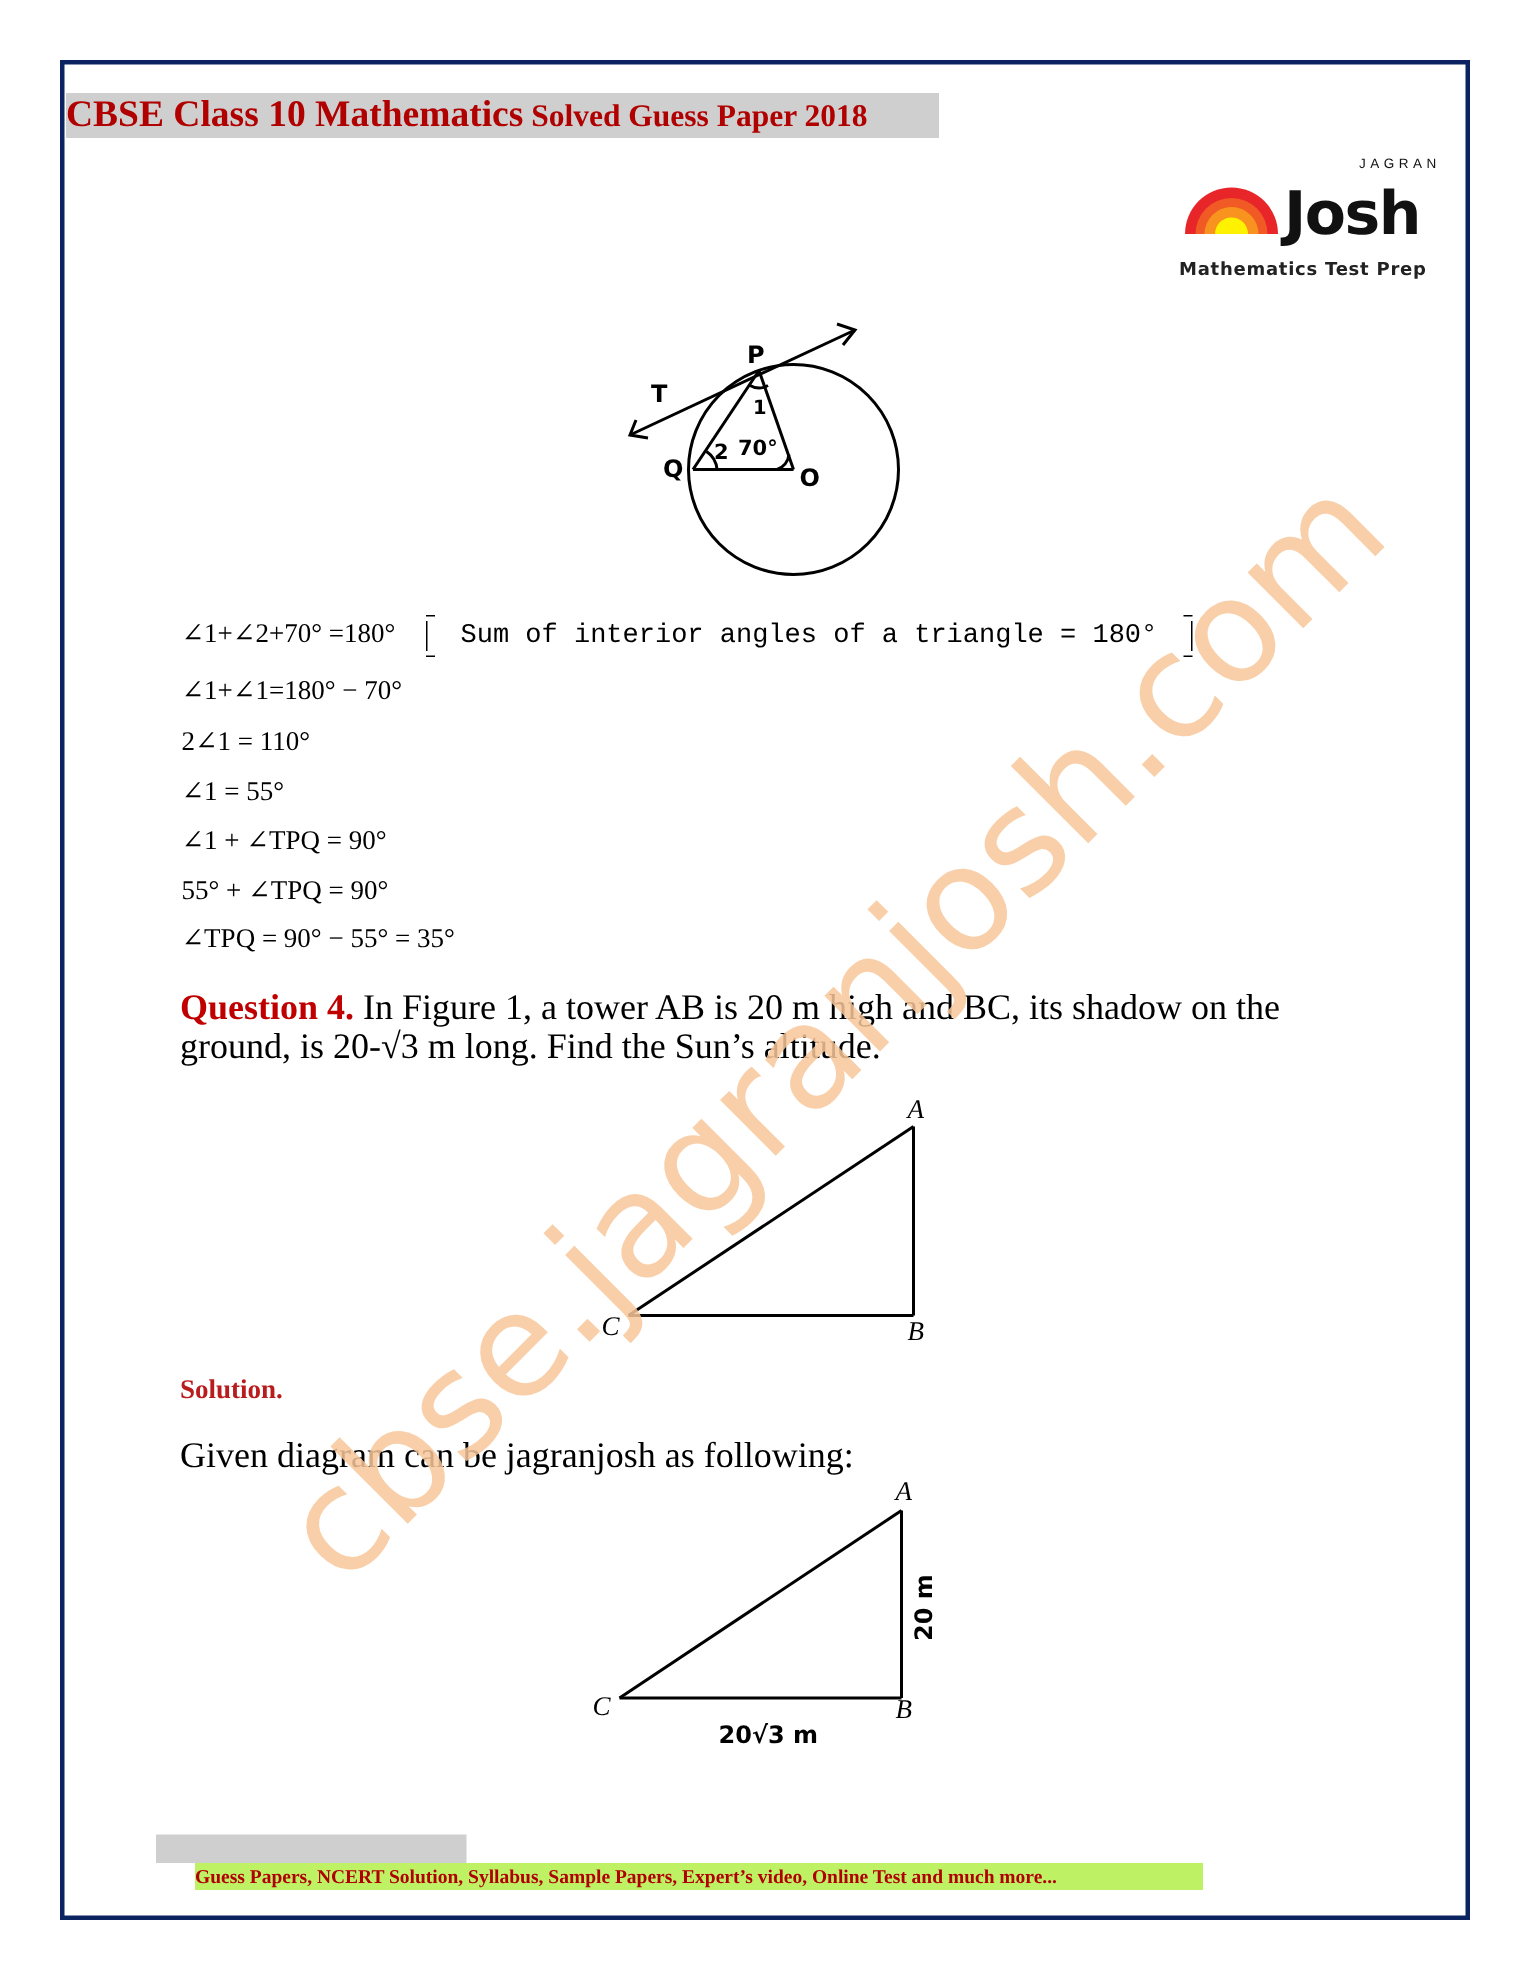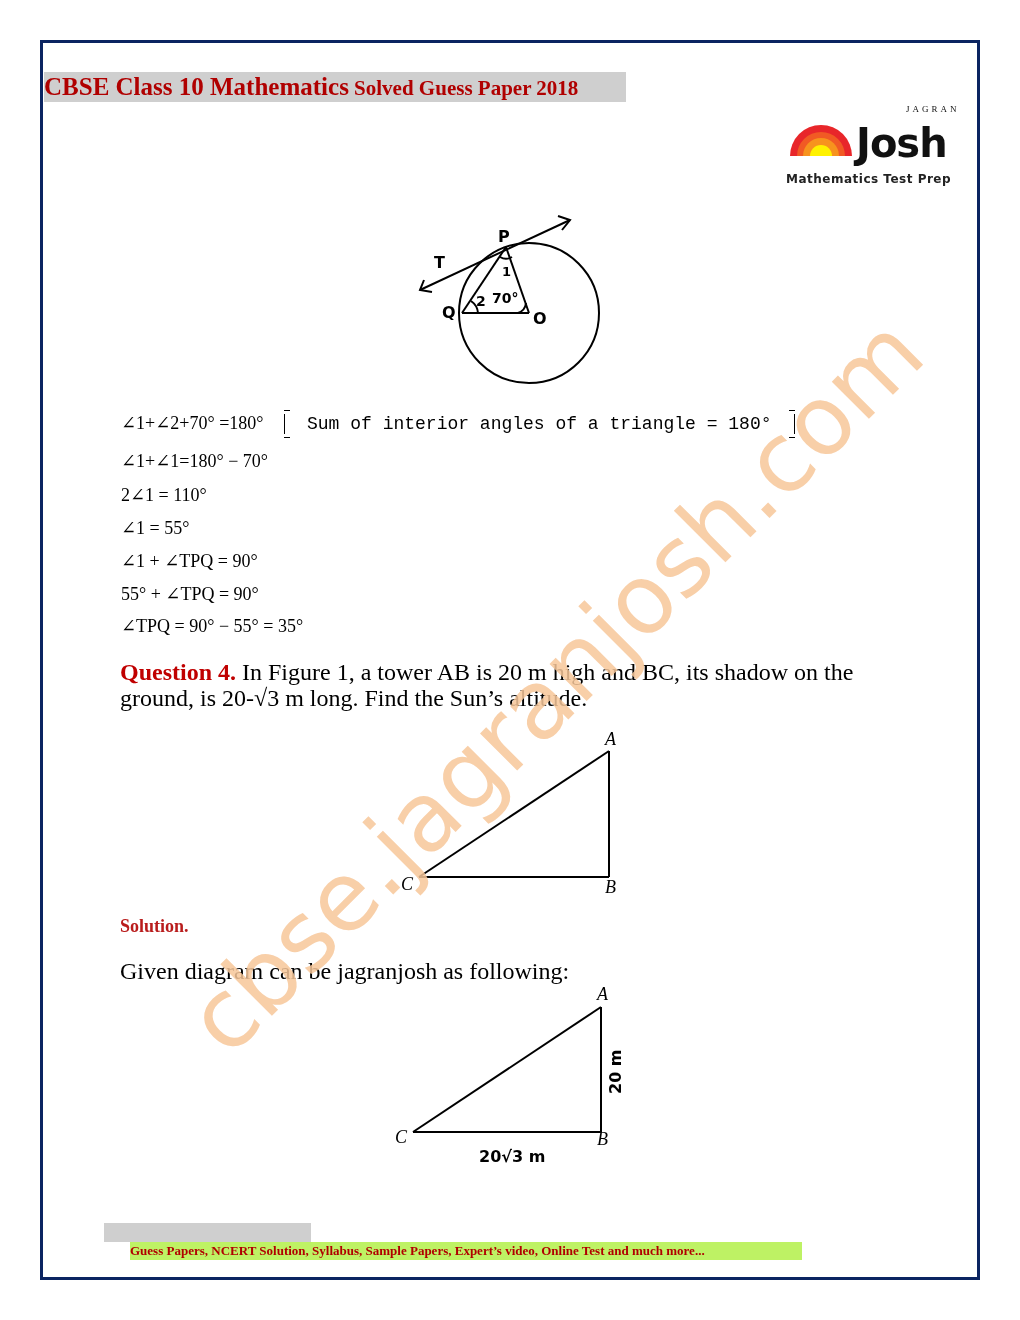--- a/index.html
+++ b/index.html
@@ -1,25 +1,25 @@
 <!DOCTYPE html>
 <html><head>
 <meta charset="utf-8">
 <style>
   html, body { margin:0; padding:0; background:#ffffff; }
   body { width:1020px; height:1320px; position:relative; overflow:hidden;
          font-family:"Liberation Serif", "DejaVu Serif", serif; color:#000; }
   .page-border { position:absolute; left:40px; top:40px; width:934px; height:1234px;
          border:3px solid #0b2461; box-sizing:content-box; }
   .title-bar { position:absolute; left:44px; top:62px; height:30px; width:582px;
-         background:#cfcfcf; color:#b00000; font-weight:bold; white-space:nowrap;margin-top:10px; }
+         background:#cfcfcf; color:#b00000; font-weight:bold; white-space:nowrap; }
   .title-bar .big { font-size:25px; line-height:30px; position:relative; top:0; }
   .title-bar .small { font-size:21px; line-height:30px; }
   .logo { position:absolute; left:786px; top:104px; width:150px; height:84px; }
-  .logo .jagran { position:absolute; left:73px; top:0; font-family:Liberation Serif, serif;
+  .logo .jagran { position:absolute; left:73px; top:0; font-family:Liberation Sans, sans-serif;
          font-size:9px; letter-spacing:3px; color:#111;padding-left:47px; }
   .logo .josh { position:absolute; left:70px; top:4px; font-family:"DejaVu Sans", sans-serif;
          font-size:40px; font-weight:bold; color:#111; letter-spacing:-1px;margin-top:12px; }
   .logo .tagline { position:absolute; left:0; top:68px; font-family:"DejaVu Sans", sans-serif;
          font-size:12px; font-weight:bold; color:#222; white-space:nowrap; letter-spacing:0.5px; }
   .logo svg { position:absolute; left:2px; top:12px; }
   .figure { position:absolute; }
   .eq { position:absolute; left:121px; font-size:18px; white-space:nowrap; }
   .bracket { display:inline-block; margin-left:16px; border-left:1.5px solid #000; border-right:1.5px solid #000;
          padding:0 22px; position:relative;font-family:Liberation Mono, monospace; }

